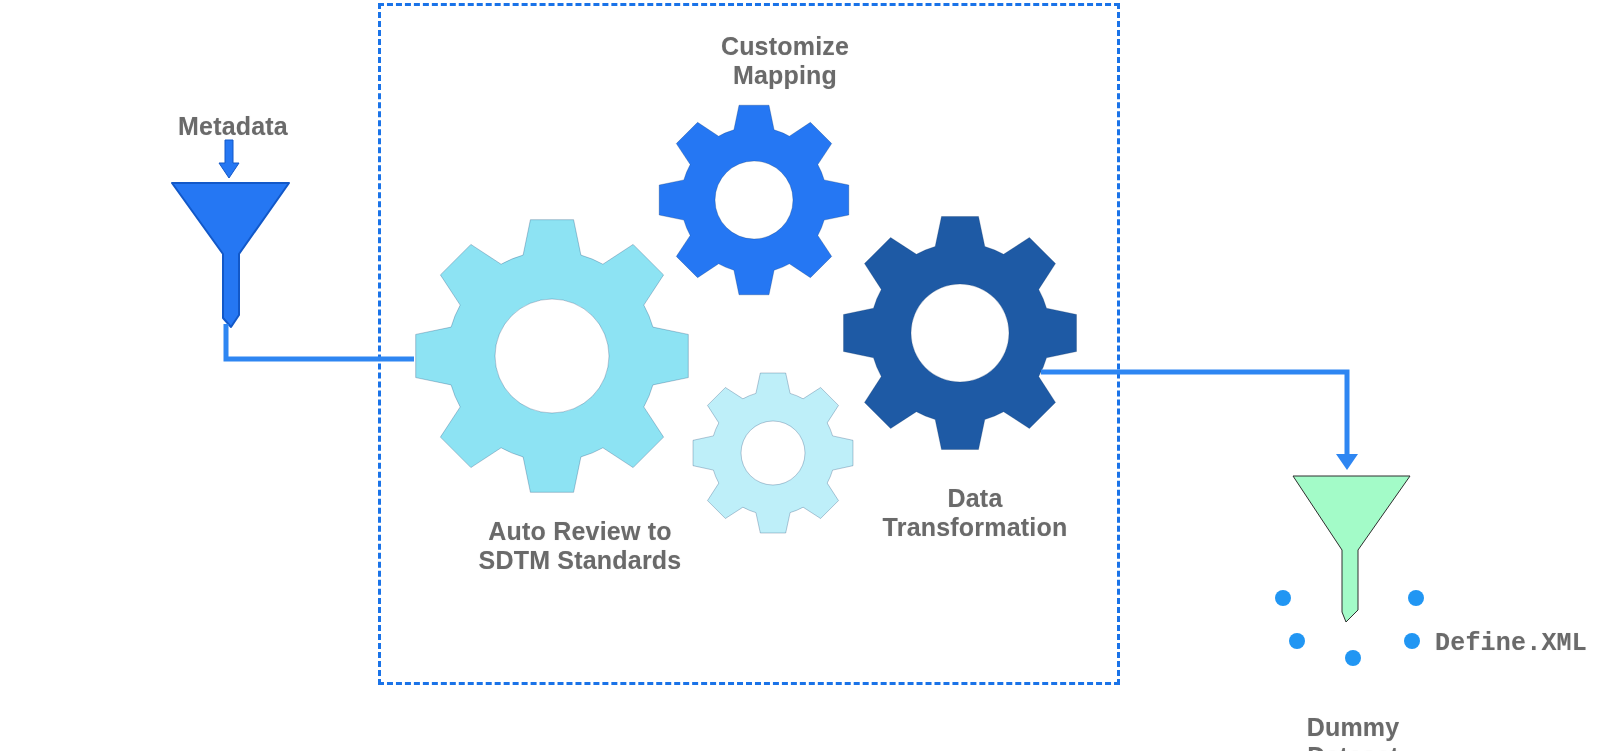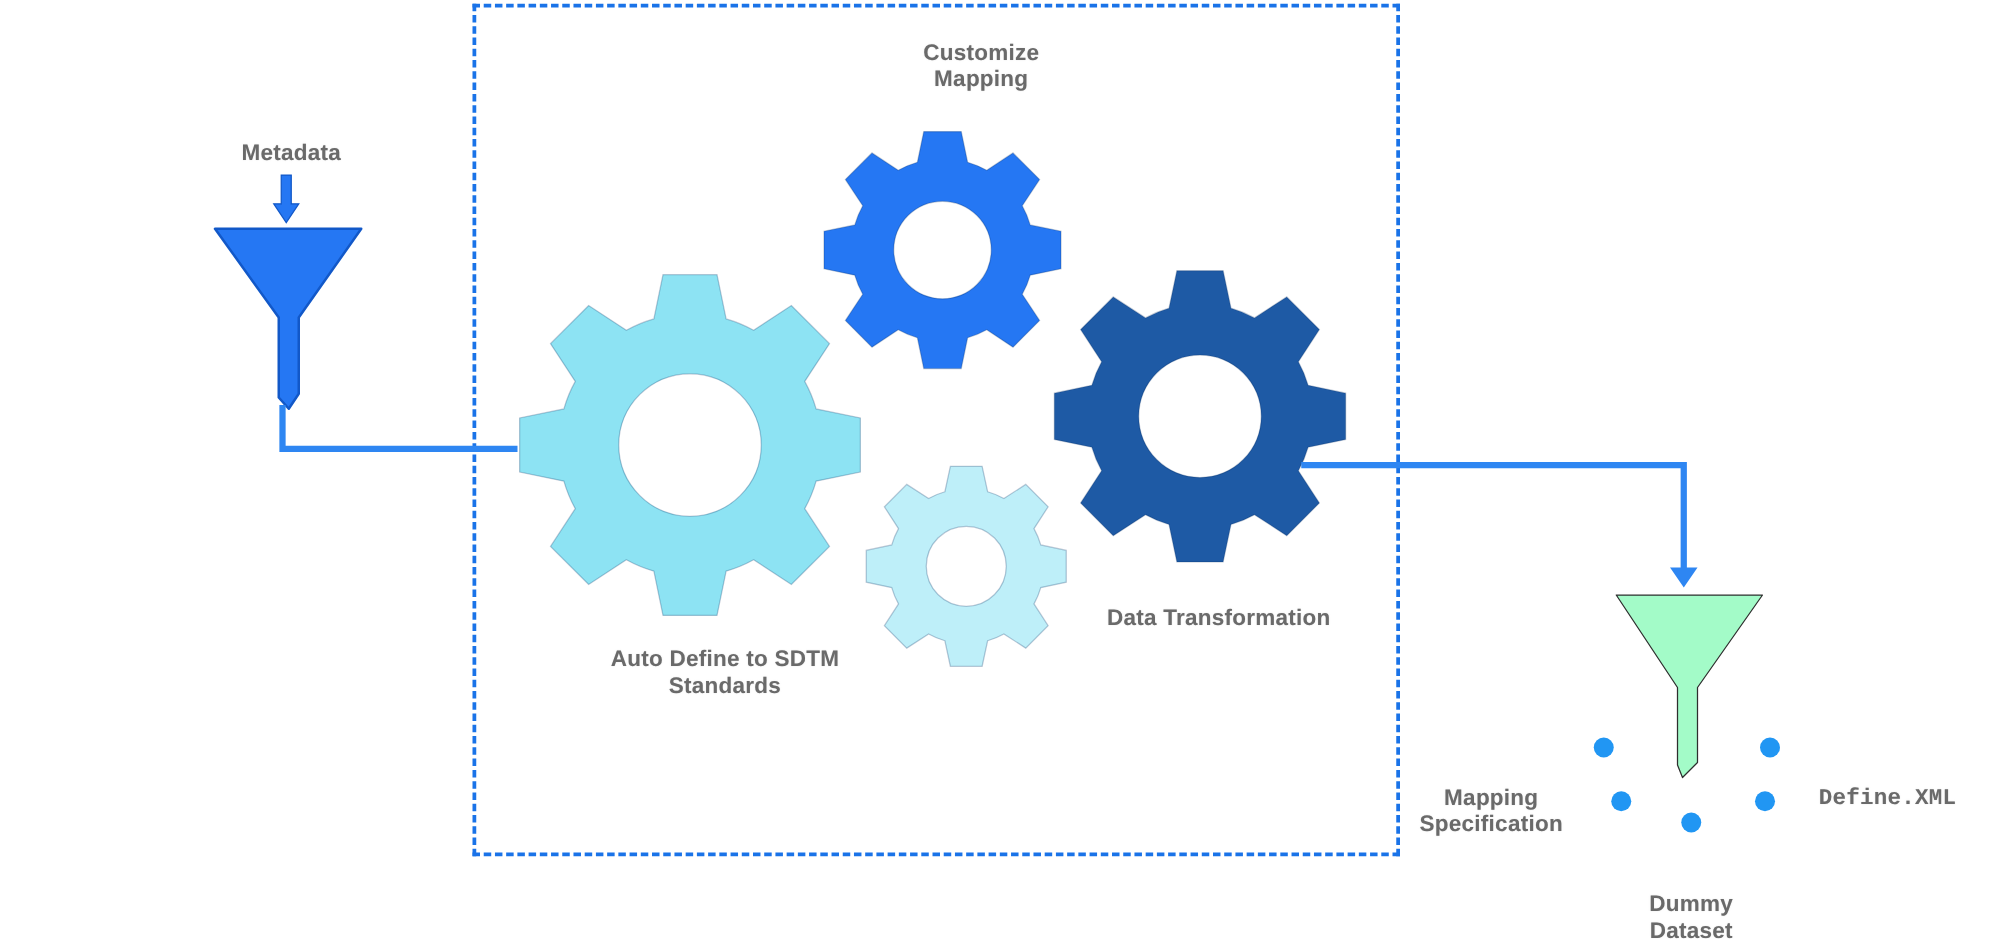--- a/index.html
+++ b/index.html
@@ -6,21 +6,21 @@
   .canvas{
     position:relative;width:1600px;height:751px;background:#ffffff;
     overflow:hidden;font-family:"Liberation Sans",sans-serif;
   }
   .dashed-box{
     position:absolute;left:378px;top:3px;width:742px;height:682px;
     border:3px dashed #1a73e8;box-sizing:border-box;background:transparent;
   }
   svg.layer{position:absolute;left:0;top:0;}
   .label{
-    position:absolute;text-align:center;font-size:18px;line-height:1.16;
+    position:absolute;text-align:center;font-size:25px;line-height:1.16;
     font-weight:600;color:#6a6a6a;letter-spacing:.2px;
     text-shadow:0 0 1px rgba(180,180,180,.55);
   }
   .gear{stroke:rgba(0,40,90,.25);stroke-width:1;}
   .funnel-in{stroke:#1258c8;stroke-width:2;stroke-linejoin:round;}
   .funnel-out{stroke:#2e2e2e;stroke-width:1;stroke-linejoin:round;}
   .flow-line{fill:none;stroke-width:5;stroke-linejoin:miter;}
   .arrow{stroke:#1258c8;stroke-width:1;}
 </style>
 </head>
@@ -52,25 +52,24 @@
     <circle cx="1297" cy="641" r="8" fill="#2196f3"></circle>
     <circle cx="1353" cy="658" r="8" fill="#2196f3"></circle>
     <circle cx="1416" cy="598" r="8" fill="#2196f3"></circle>
     <circle cx="1412" cy="641" r="8" fill="#2196f3"></circle>
   </svg>
 
   <div class="label" style="left:153px;top:112px;width:160px;text-align:center;">Metadata</div>
 
   <div class="label" style="left:700px;top:32px;width:170px;">Customize Mapping</div>
 
-  <div class="label" style="left:455px;top:517px;width:250px;">Auto Define to SDTM Standards</div>
+  <div class="label" style="left:455px;top:517px;width:250px;">Auto Review to SDTM Standards</div>
 
 
   <div class="label" style="left:875px;top:484px;width:200px;">Data Transformation</div>
 
 
-  <div class="label" style="left:1098px;top:628px;width:190px;">Mapping Specification</div>
 
 
   <div class="label" style="left:1435px;top:629px;width:150px;font-family:Liberation Mono, monospace;">Define.XML</div>
 
   <div class="label" style="left:1288px;top:681px;width:130px;margin-top:32px;">Dummy Dataset</div>
 </div>
 
 </body></html>

